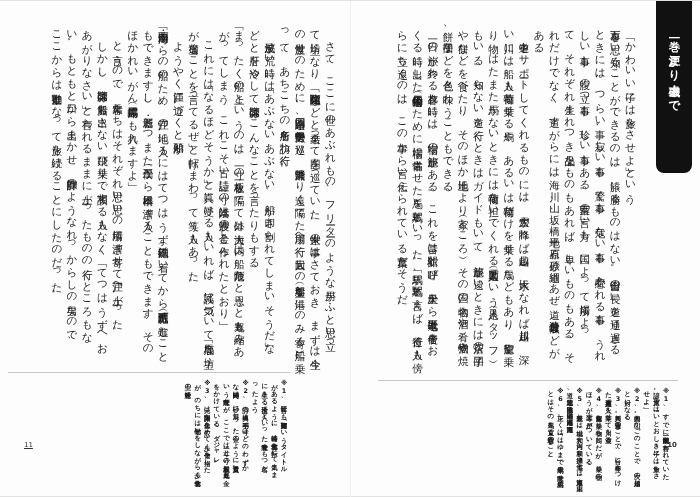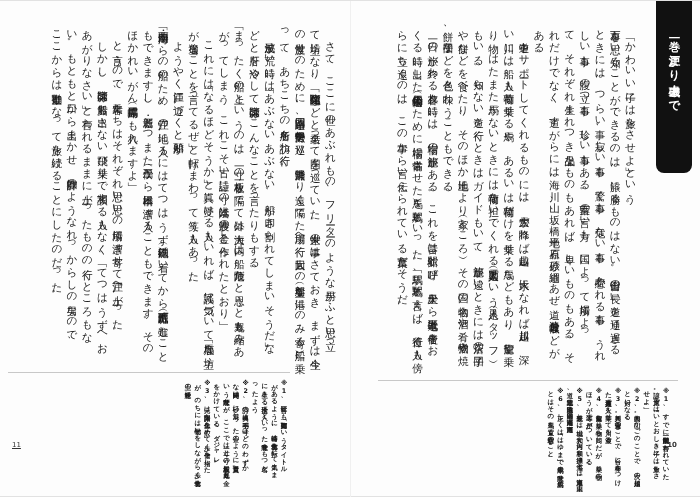--- a/index.html
+++ b/index.html
@@ -52,21 +52,21 @@
       <p>しかし、楽阿弥は船賃も出さない飛び乗りで相談する人もなく、「てつはうずへおあがりなさい」と言われるままに上がったものの行くところもない。もともと口から出まかせ、詐欺師のようなれっからしの男なので、ここからは勧進聖となって旅を続けることにしたのだった。</p>
     </div>
 
     <div class="note-rule" style="left:8px; width:282px; top:371px;"></div>
     <div class="note-block vtext" style="right:62px; width:120px;">
       <p>※1、狂言にも「楽阿弥」というタイトルがあるように、当時は乞食坊主、転じて気ままに生きる世捨て人といった意味をもつ名だったよう。</p>
       <p>※2、詩の出典は不明。「一寸ほどのわずかな時間は、砂に混じった金のように貴重」という意味だが、ここでは一寸と一寸の船底板、睾丸と金をかけている。ダジャレ。</p>
       <p>※3、元は諸国を念仏を広めて歩く僧を指したが、のちには物乞いをしながら歩く乞食坊主の意味に。</p>
     </div>
 
-    <div class="folio" style="left:12px;text-decoration:underline;">11</div>
+    <div class="folio" style="left:24px;text-decoration:underline;">11</div>
   </div>
 
   <div class="page page-right">
     <div class="chapter-tab">
       <span class="vtext">一巻　江戸より大磯まで</span>
     </div>
 
     <div class="body-block vtext right-body">
       <p>「かわいい子には旅をさせよ」という。</p>
       <p class="noind">万事を思い知ることができるのは、旅に勝るものはない。田舎の長い道を通り過ぎるときには、つらい事、寂しい事も、驚く事も、危ない事も、心惹かれる事も、うれしい事も、腹の立つ事も、珍しい事もある。言葉の言い方も、国によって場所によって、それぞれ生まれつき上品なものもあれば、卑しいものもある。それだけでなく、道すがらには海、川、山、坂、橋、平地、石原、砂原、細道、あぜ道、追分（分岐点）などがある。</p>

